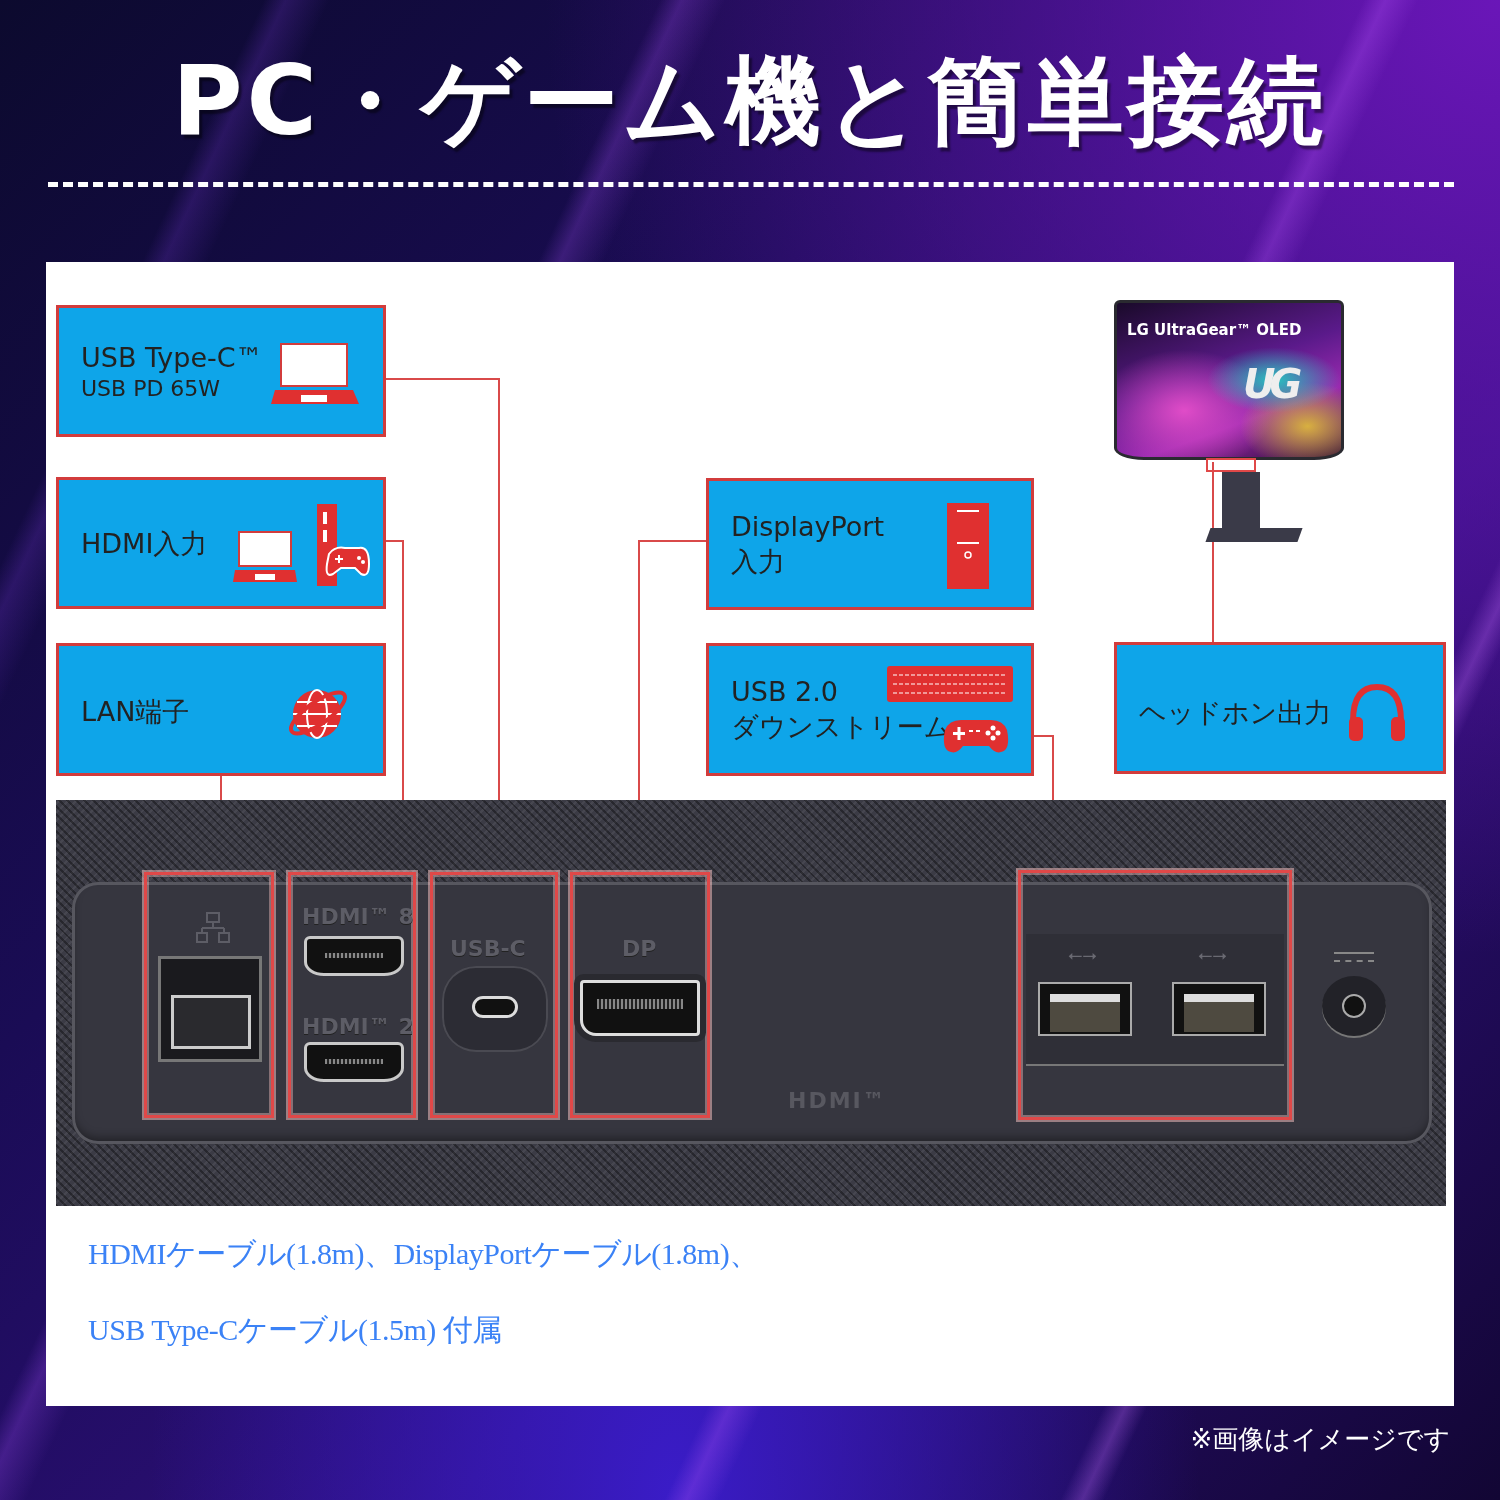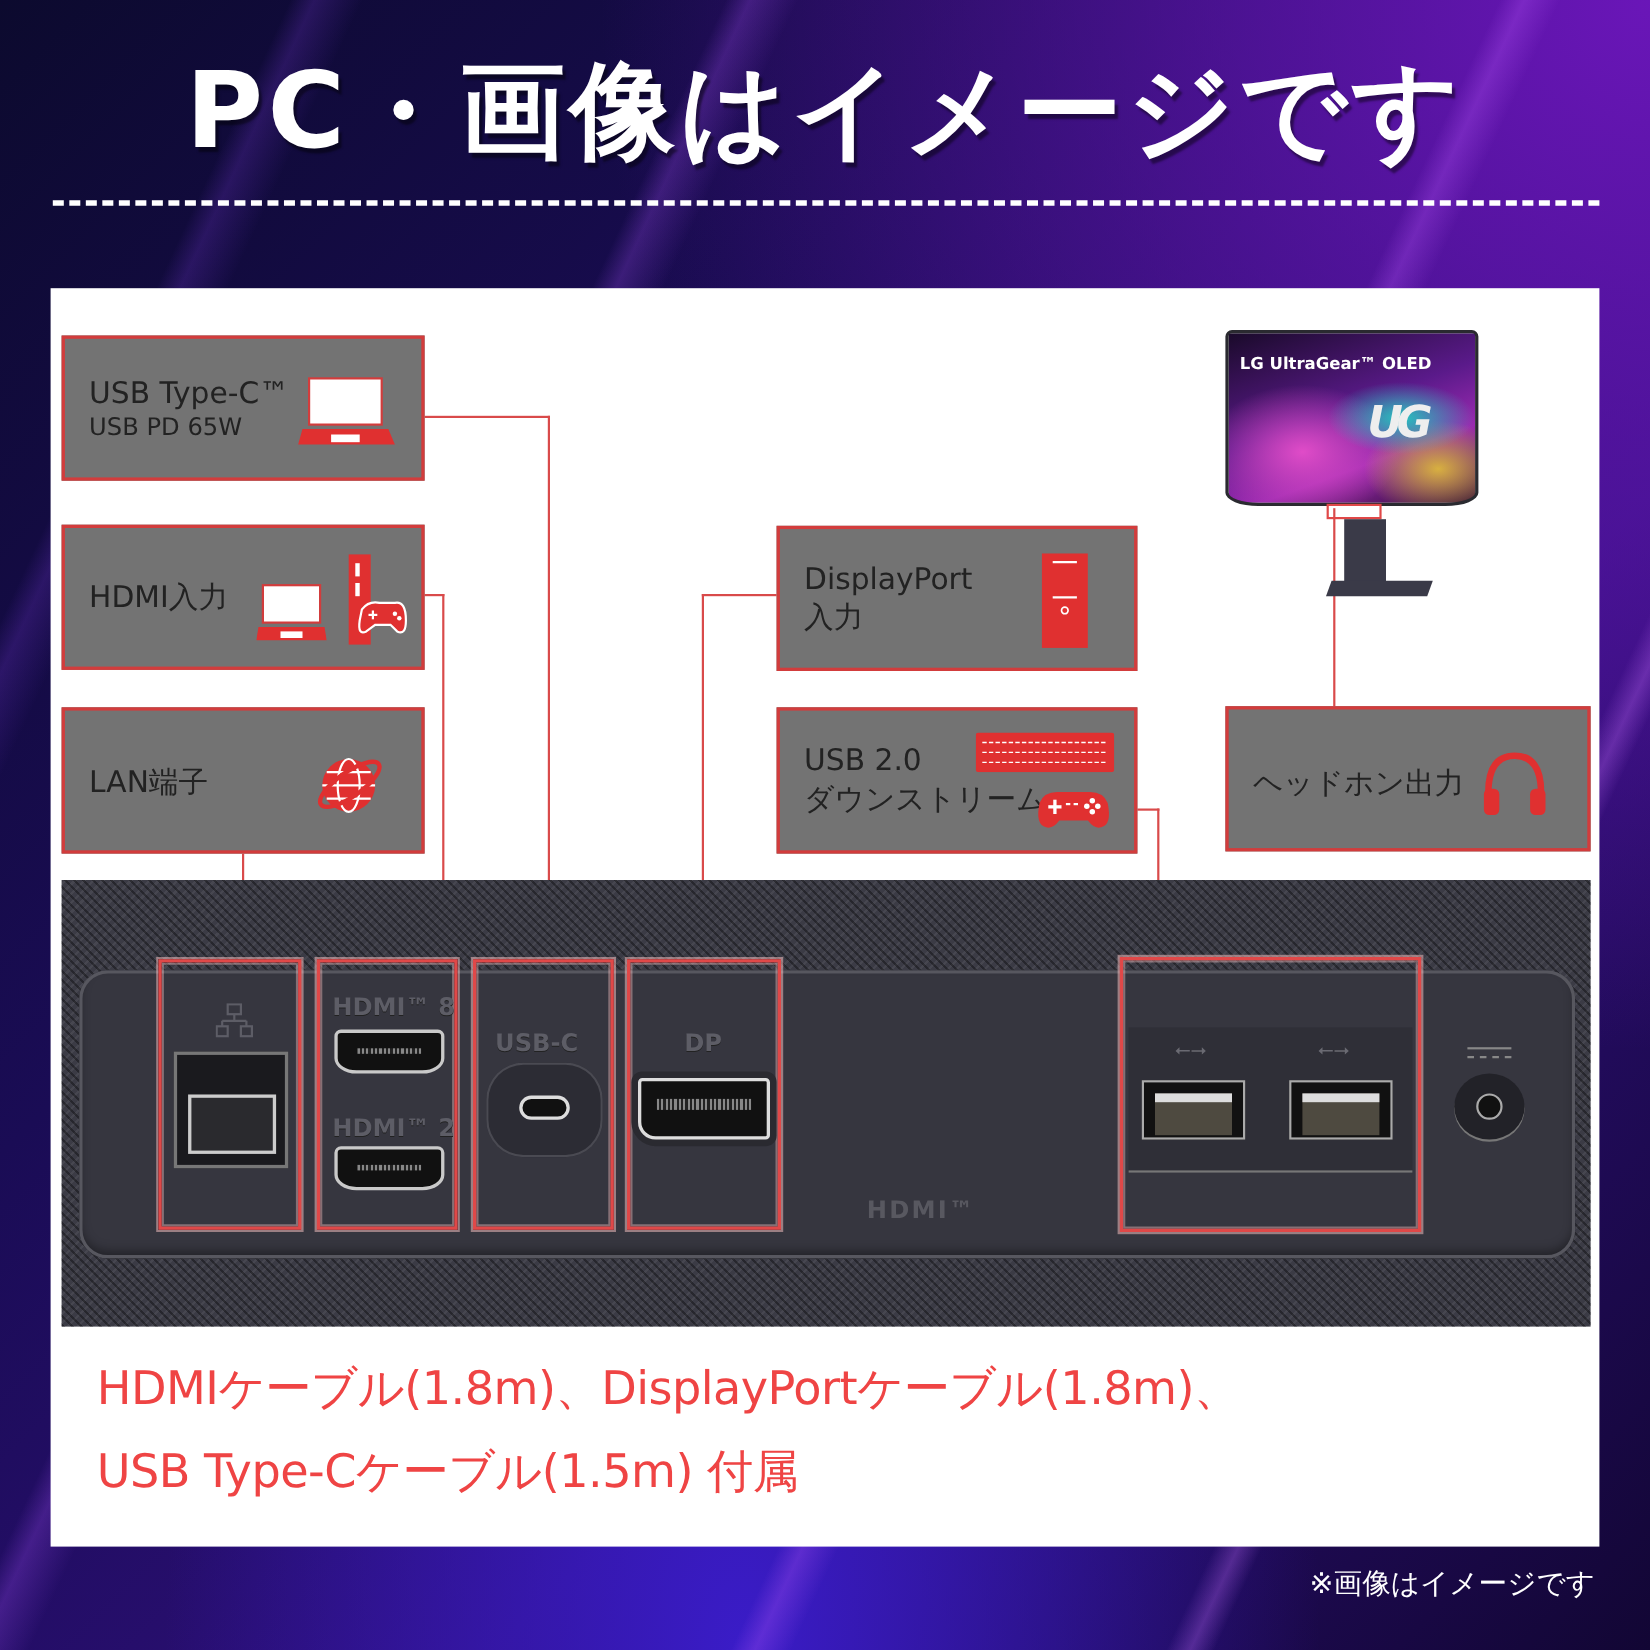--- a/index.html
+++ b/index.html
@@ -23,21 +23,21 @@
   }
   .dash-line {
     position: absolute; left: 48px; top: 182px; width: 1406px; height: 0;
     border-top: 5px dashed #fff;
   }
   .panel {
     position: absolute; left: 46px; top: 262px; width: 1408px; height: 1144px;
     background: #fff;
   }
   .box {
-    position: absolute; border: 3px solid #d23c3c; background: #737373;
+    position: absolute; border: 3px solid #d23c3c; background: #0ea5e9;
     color: #222; font-size: 27px; line-height: 1.3;
   }
   .box .label { position: absolute; left: 22px; }
   .box .sub { font-size: 22px; }
   .icon { position: absolute; }
   .line { position: absolute; background: #d94a4a; }
   .vline { width: 2px; }
   .hline { height: 2px; }
 
   .board {
@@ -69,30 +69,30 @@
     background: repeating-linear-gradient(90deg, #888 0 2px, #222 2px 4px);
   }
   .usb-a {
     position: absolute; width: 94px; height: 54px; background: #111; border: 2px solid #aaa;
   }
   .usb-a::after {
     content: ""; position: absolute; left: 10px; right: 10px; top: 10px; height: 30px;
     background: #4e4a40; border-top: 8px solid #ddd;
   }
   .caption {
-    position: absolute; left: 88px; color: #ef4444; font-size: 42px; letter-spacing: -0.5px;
+    position: absolute; left: 88px; color: #3b82f6; font-size: 30px; letter-spacing: -0.5px; font-family: Liberation Serif, serif;
   }
   .note {
     position: absolute; right: 50px; top: 1422px; color: #fff; font-size: 26px;
   }
 </style>
 </head>
 <body>
 
-<div class="title">PC・画像はイメージです</div>
+<div class="title">PC・ゲーム機と簡単接続</div>
 <div class="dash-line"></div>
 
 <div class="panel"></div>
 
 <div class="line hline" style="left:386px;top:378px;width:114px;"></div>
 <div class="line vline" style="left:498px;top:378px;height:504px;"></div>
 <div class="line hline" style="left:386px;top:540px;width:18px;"></div>
 <div class="line vline" style="left:402px;top:540px;height:342px;"></div>
 <div class="line vline" style="left:220px;top:776px;height:106px;"></div>
 <div class="line hline" style="left:638px;top:540px;width:68px;"></div>

